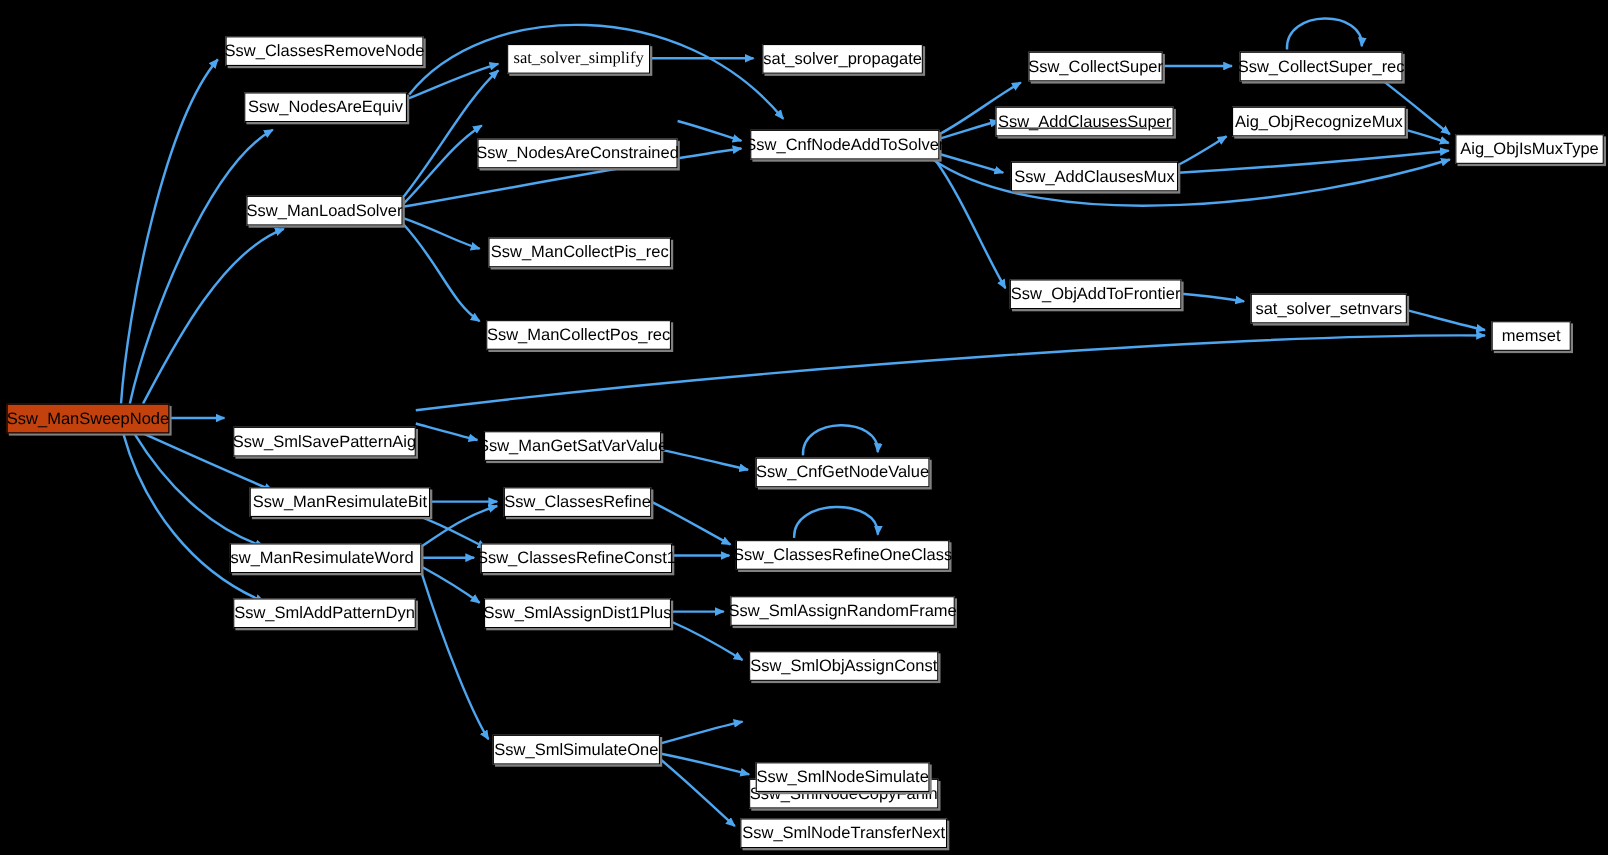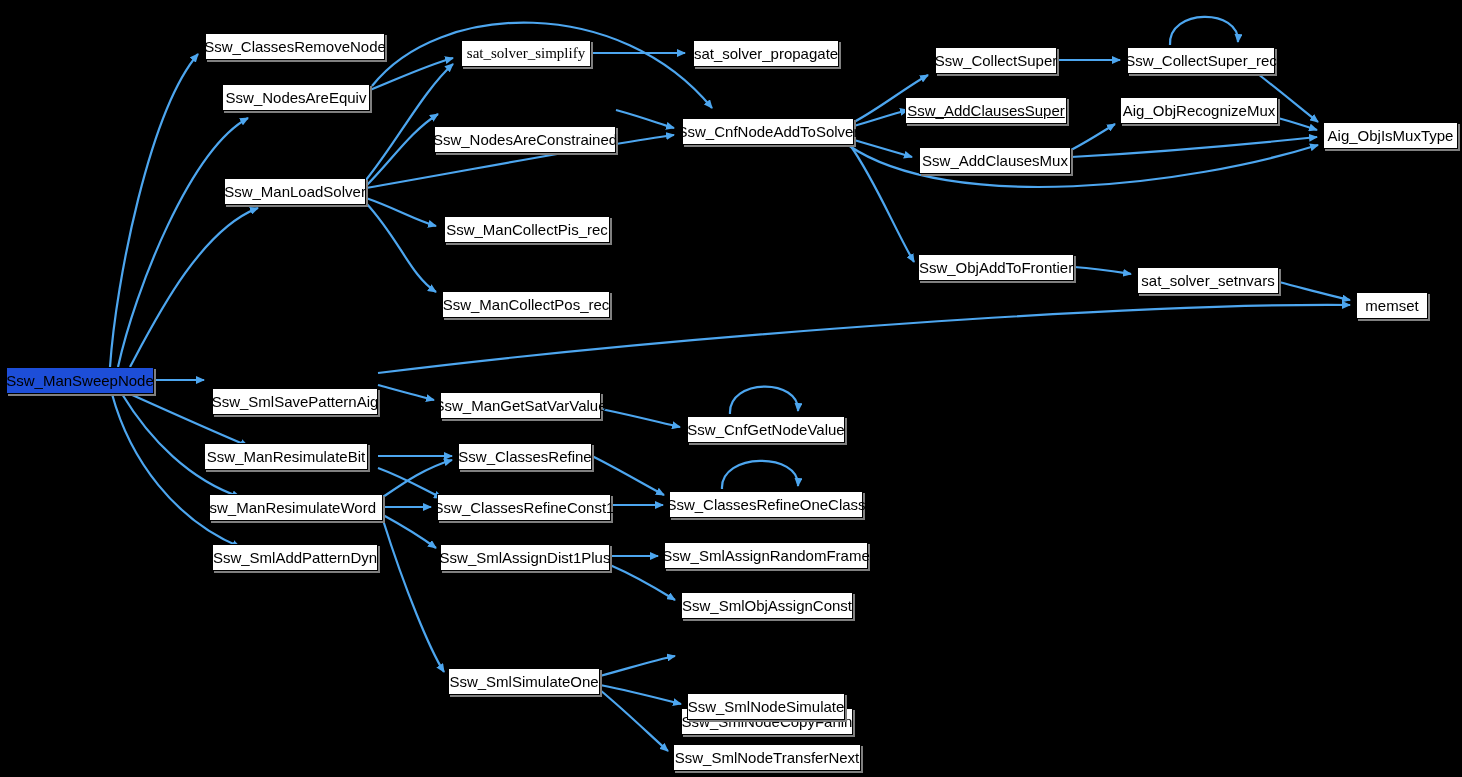--- a/index.html
+++ b/index.html
@@ -4,21 +4,21 @@
 <style>
   html,body{margin:0;padding:0;background:#000;}
   #graph{position:relative;width:1462px;height:777px;background:#000;overflow:hidden;
          font-family:"Liberation Sans","DejaVu Sans",sans-serif;}
   svg#edges{position:absolute;left:0;top:0;width:1462px;height:777px;}
   .node{position:absolute;box-sizing:border-box;background:#ffffff;
         border:1px solid #000000;
         box-shadow:2px 2px 0 0 #808080;
         display:flex;align-items:center;justify-content:center;
         color:#000;font-size:15px;line-height:1;white-space:nowrap;}
-  .node.root{background:#1d4ed8;}
+  .node.root{background:#c2410c;}
   .node span{display:block;padding:0 6px;}
 </style>
 </head>
 <body>
 
 <div id="graph">
   <svg id="edges" viewBox="0 0 1462 777" xmlns="http://www.w3.org/2000/svg">
     <defs>
       <marker id="ah" markerWidth="9" markerHeight="8" refX="8" refY="4" orient="auto" markerUnits="userSpaceOnUse">
         <path d="M0,0 L9,4 L0,8 z" fill="#4da6ef"></path>
@@ -134,21 +134,21 @@
       </div>
       <div class="node" style="left: 212px; top: 388px; width: 166px; height: 27px;">
         <span>Ssw_SmlSavePatternAig</span>
       </div>
       <div class="node" style="left: 440px; top: 392px; width: 161px; height: 27px;">
         <span>Ssw_ManGetSatVarValue</span>
       </div>
       <div class="node" style="left: 687px; top: 416px; width: 158px; height: 27px;">
         <span>Ssw_CnfGetNodeValue</span>
       </div>
-      <div class="node" style="left: 204px; top: 443px; width: 164px; height: 27px;">
+      <div class="node" style="left: 227px; top: 443px; width: 164px; height: 27px;">
         <span>Ssw_ManResimulateBit</span>
       </div>
       <div class="node" style="left: 458px; top: 443px; width: 134px; height: 27px;">
         <span>Ssw_ClassesRefine</span>
       </div>
       <div class="node" style="left: 209px; top: 494px; width: 174px; height: 27px; justify-content: flex-end;">
         <span>Ssw_ManResimulateWord</span>
       </div>
       <div class="node" style="left: 437px; top: 494px; width: 174px; height: 27px;">
         <span>Ssw_ClassesRefineConst1</span>

